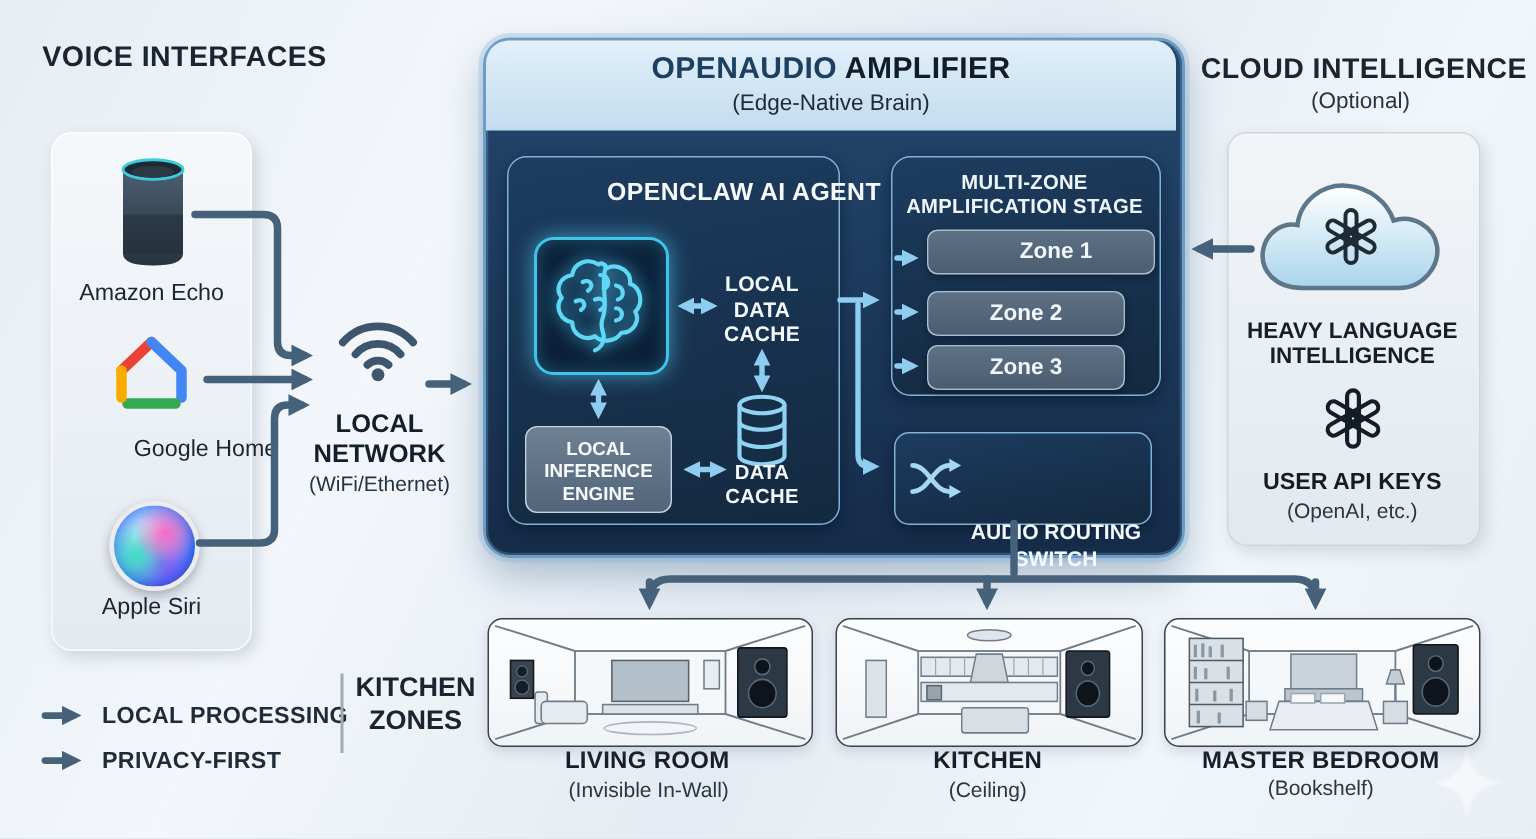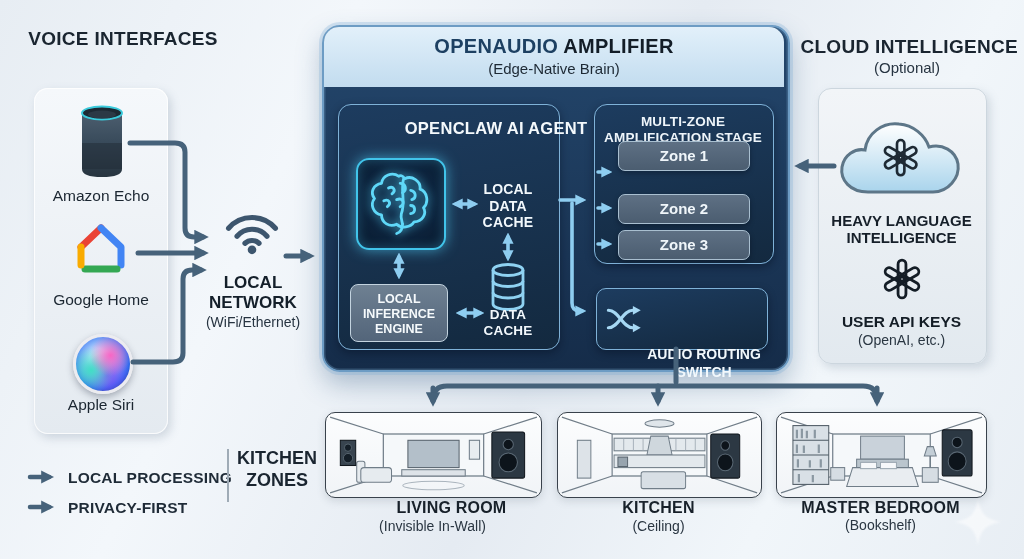--- a/index.html
+++ b/index.html
@@ -104,21 +104,21 @@
   <div class="abs ctr dev-label z3" style="left:34px;top:187px;width:134px;">Amazon Echo</div>
 
   <svg class="abs z3" style="left:73px;top:221px;" width="56" height="58" viewBox="0 0 56 58">
     <g fill="none" stroke-width="7" stroke-linecap="round" stroke-linejoin="round">
       <path d="M8,26 L28,7" stroke="#ea4335"></path>
       <path d="M28,7 L48,26 L48,44" stroke="#4285f4"></path>
       <path d="M44,48 L12,48" stroke="#34a853"></path>
       <path d="M8,26 L8,44" stroke="#f9ab00"></path>
     </g>
   </svg>
-  <div class="abs ctr dev-label z3" style="left:34px;top:291px;width:134px;">Google Home</div>
+  <div class="abs ctr dev-label z3" style="left:34px;top:291px;width:134px;padding-left:36px;">Google Home</div>
 
   <div class="abs siri-orb z3" style="left:73px;top:334px;"></div>
   <div class="abs ctr dev-label z3" style="left:34px;top:396px;width:134px;">Apple Siri</div>
 
   <div class="abs legend-label" style="left:68px;top:469px;">LOCAL PROCESSING</div>
   <div class="abs legend-label" style="left:68px;top:499px;">PRIVACY-FIRST</div>
   <div class="abs divider"></div>
   <div class="abs ctr oz" style="left:234px;top:447px;width:86px;">
     <div>KITCHEN</div>
     <div>ZONES</div>
@@ -187,21 +187,21 @@
     <div>LOCAL</div>
     <div>INFERENCE</div>
     <div>ENGINE</div>
   </div>
 
   <div class="abs inner-box mz-box z3"></div>
   <div class="abs ctr z3" style="left:594px;top:114px;width:178px;">
     <div class="mz-title">MULTI-ZONE</div>
     <div class="mz-title">AMPLIFICATION STAGE</div>
   </div>
-  <div class="abs zone-pill z3" style="top:141px;">Zone 1</div>
+  <div class="abs zone-pill z3" style="top:153px;padding-left:20px;">Zone 1</div>
   <div class="abs zone-pill z3" style="top:194px;">Zone 2</div>
   <div class="abs zone-pill z3" style="top:230px;">Zone 3</div>
 
   <div class="abs inner-box routing-box z3"></div>
   <svg class="abs" style="left:604px;top:301px;z-index:4;" width="42" height="36" viewBox="0 0 48 40">
     <g fill="none" stroke="#a6d8f4" stroke-width="3.6" stroke-linecap="round">
       <path d="M5,10 C17,10 21,30 33,30"></path>
       <path d="M5,30 C17,30 21,10 33,10"></path>
     </g>
     <path d="M33,5 L42,10 L33,15 Z" fill="#a6d8f4"></path>
@@ -268,21 +268,21 @@
       <ellipse cx="105" cy="69" rx="30" ry="4" fill="none" stroke="#aab4bd"></ellipse>
       <rect x="14" y="26" width="15" height="24" fill="#38444f" stroke="#10161c"></rect>
       <circle cx="21.5" cy="33" r="3.5" fill="#141e27" stroke="#5d6b77" stroke-width=".8"></circle>
       <circle cx="21.5" cy="43" r="4.5" fill="#141e27" stroke="#5d6b77" stroke-width=".8"></circle>
       <rect x="140" y="26" width="10" height="18" fill="#e8edf0" stroke="#707d88"></rect>
       <rect x="162" y="18" width="32" height="44" rx="2" fill="#2c3843" stroke="#10161c"></rect>
       <circle cx="178" cy="30" r="5" fill="#0d141b" stroke="#5a6874"></circle>
       <circle cx="178" cy="47" r="9" fill="#0d141b" stroke="#5a6874"></circle>
     </svg>
   </div>
-  <div class="abs ctr room-name" style="left:344px;top:499px;width:215px;">LIVING ROOM</div>
+  <div class="abs ctr room-name" style="left:324px;top:499px;width:215px;">LIVING ROOM</div>
   <div class="abs ctr room-sub" style="left:325px;top:518px;width:215px;">(Invisible In-Wall)</div>
 
   <div class="abs room z2" style="left:557px;width:203px;">
     <svg width="100%" height="100%" viewBox="0 0 210 80" preserveAspectRatio="none">
       <g stroke="#707d88" stroke-width="1.2" fill="none">
         <path d="M4,4 L56,20 M206,4 L154,20 M4,76 L56,60 M206,76 L154,60"></path>
         <rect x="56" y="20" width="98" height="40" fill="#f5f8fa"></rect>
       </g>
       <ellipse cx="105" cy="10" rx="15" ry="3.5" fill="#dfe5ea" stroke="#707d88"></ellipse>
       <rect x="58" y="24" width="40" height="12" fill="#e3e9ed" stroke="#707d88"></rect>

